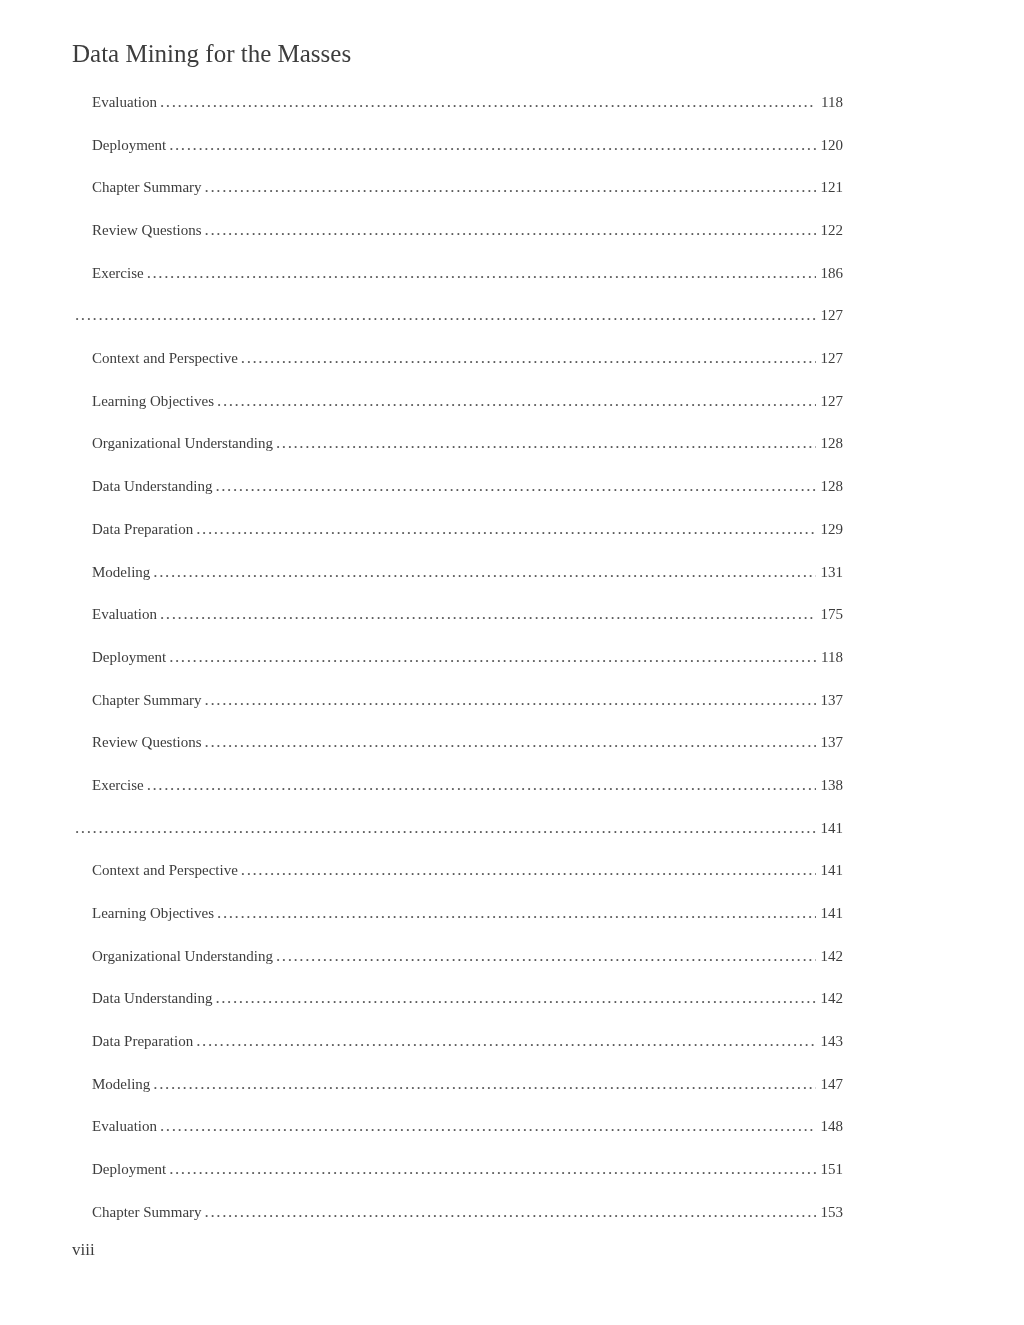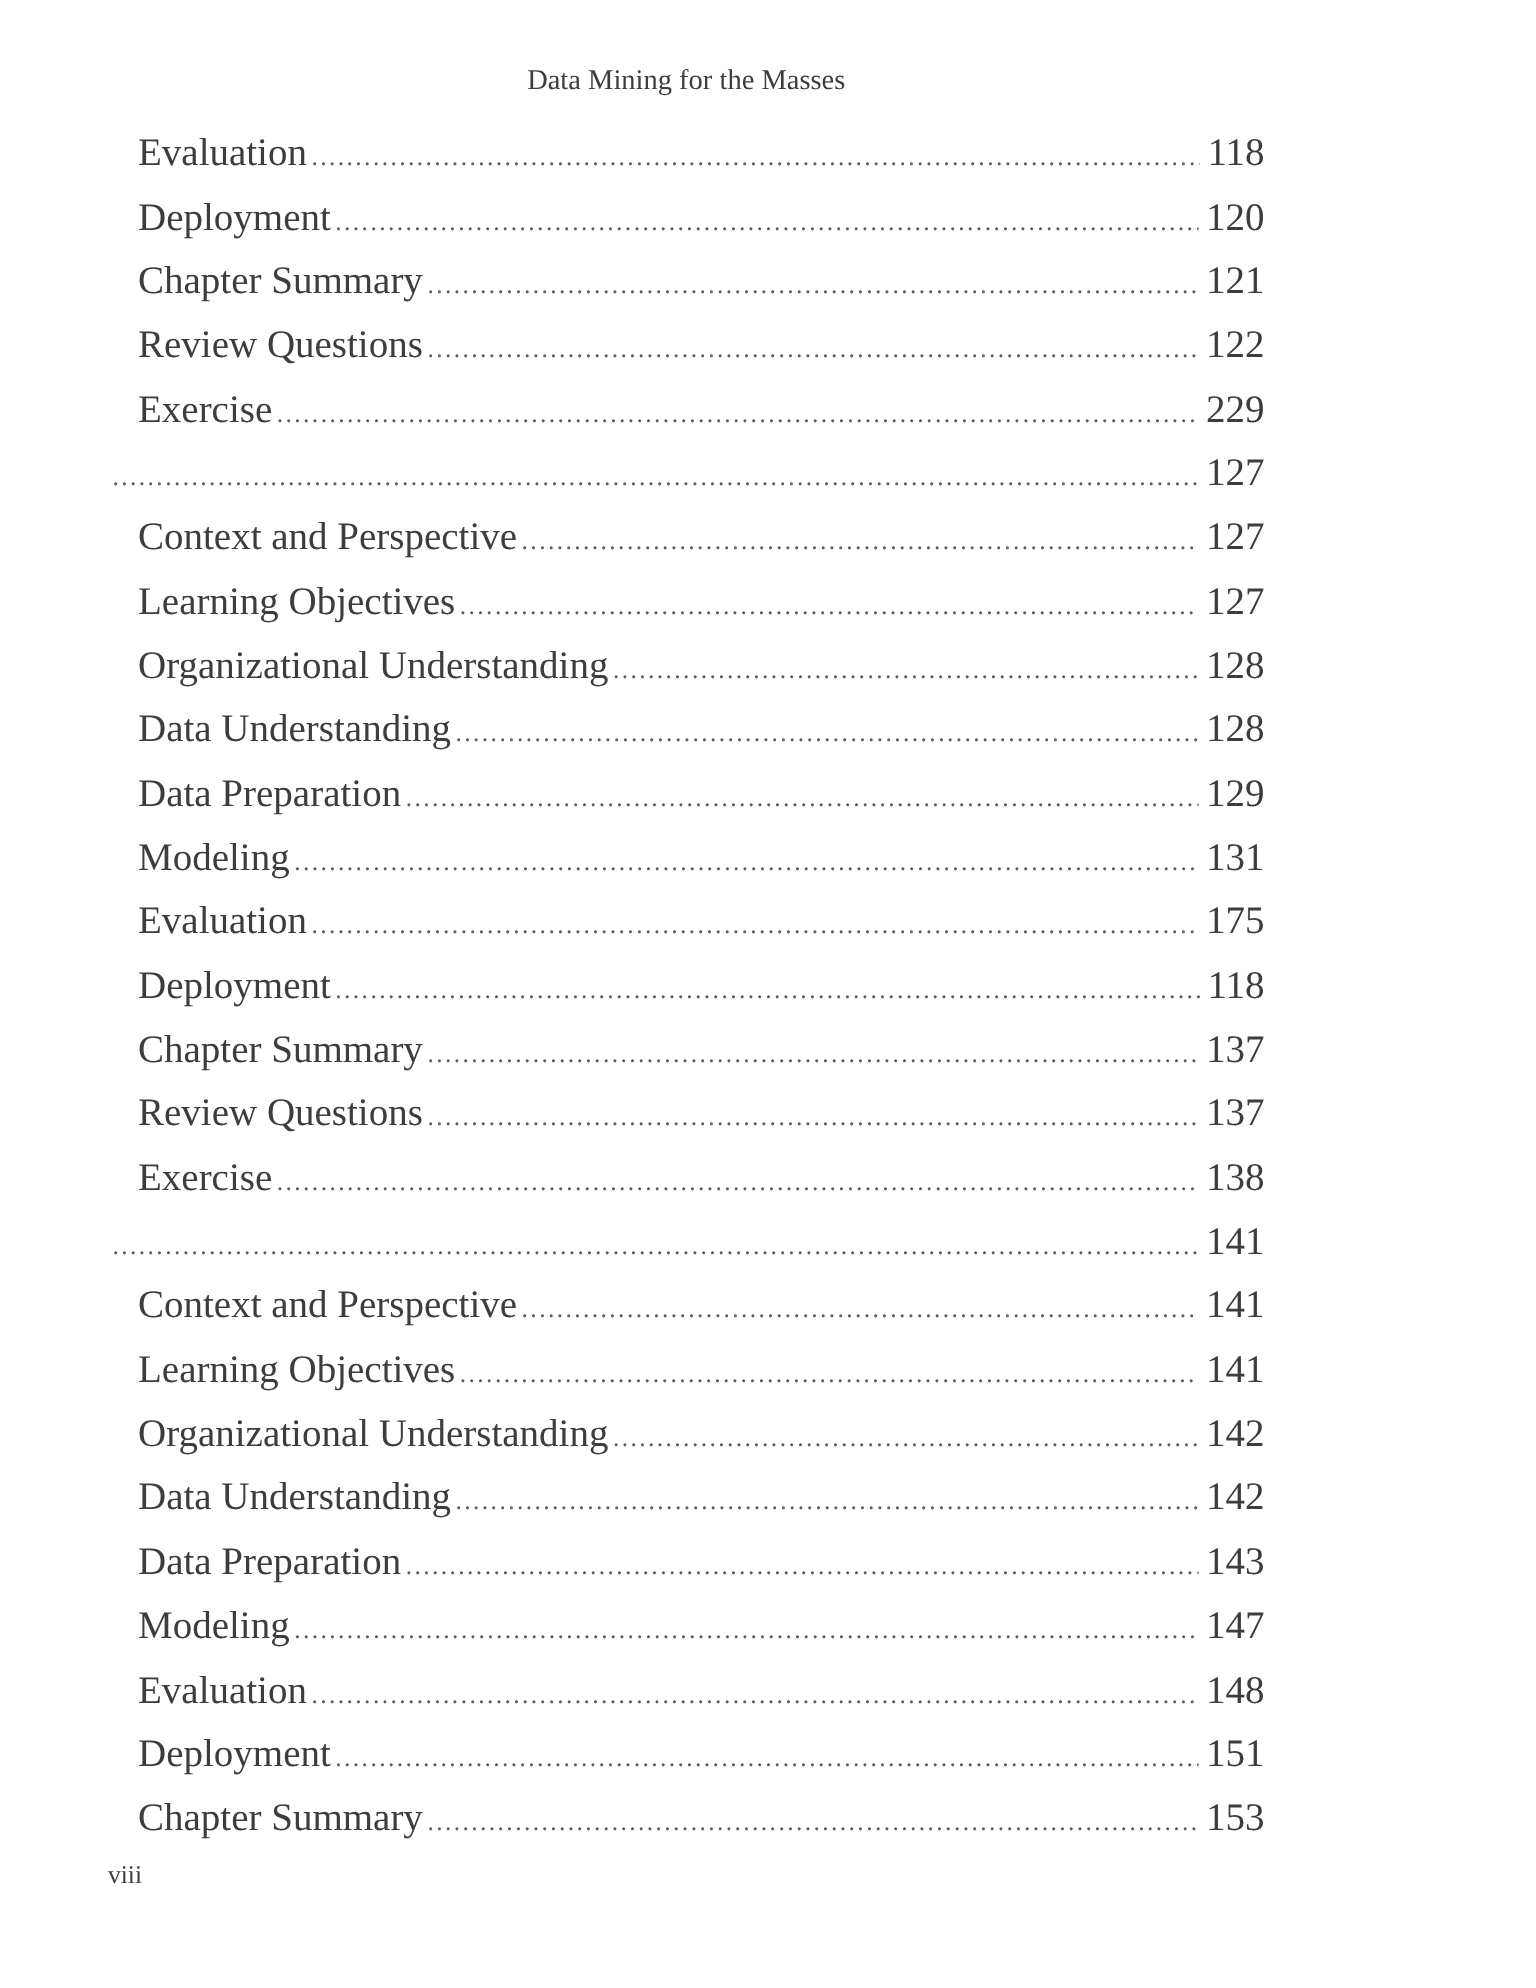--- a/index.html
+++ b/index.html
@@ -19,34 +19,34 @@
     width: 1024px;
     height: 1325px;
     background: #ffffff;
   }
   .content {
     margin-left: 72px;
     width: 771px;
   }
   .doc-header {
     padding-top: 43px;
-    text-align: center;
-    font-size: 19px;
+    text-align: left;
+    font-size: 25px;
     line-height: 22px;
     color: #3d3d3d;
   }
   .toc-list {
     margin-top: 16px;
   }
   .toc-row {
     display: flex;
-    align-items: flex-start;
+    align-items: flex-end;
     height: 42.7px;
     line-height: 42.7px;
-    font-size: 26px;
+    font-size: 15px;
     white-space: nowrap;
   }
   .toc-row.sub {
     padding-left: 20px;
   }
   .toc-label {
     flex: 0 0 auto;
   }
   .toc-dots {
     flex: 1 1 auto;
@@ -96,21 +96,21 @@
           <span class="toc-page">121</span>
         </div>
         <div class="toc-row sub">
           <span class="toc-label">Review Questions</span>
           <span class="toc-dots"></span>
           <span class="toc-page">122</span>
         </div>
         <div class="toc-row sub">
           <span class="toc-label">Exercise</span>
           <span class="toc-dots"></span>
-          <span class="toc-page">229</span>
+          <span class="toc-page">186</span>
         </div>
         <div class="toc-row chapter">
           <span class="toc-dots"></span>
           <span class="toc-page">127</span>
         </div>
         <div class="toc-row sub">
           <span class="toc-label">Context and Perspective</span>
           <span class="toc-dots"></span>
           <span class="toc-page">127</span>
         </div>

